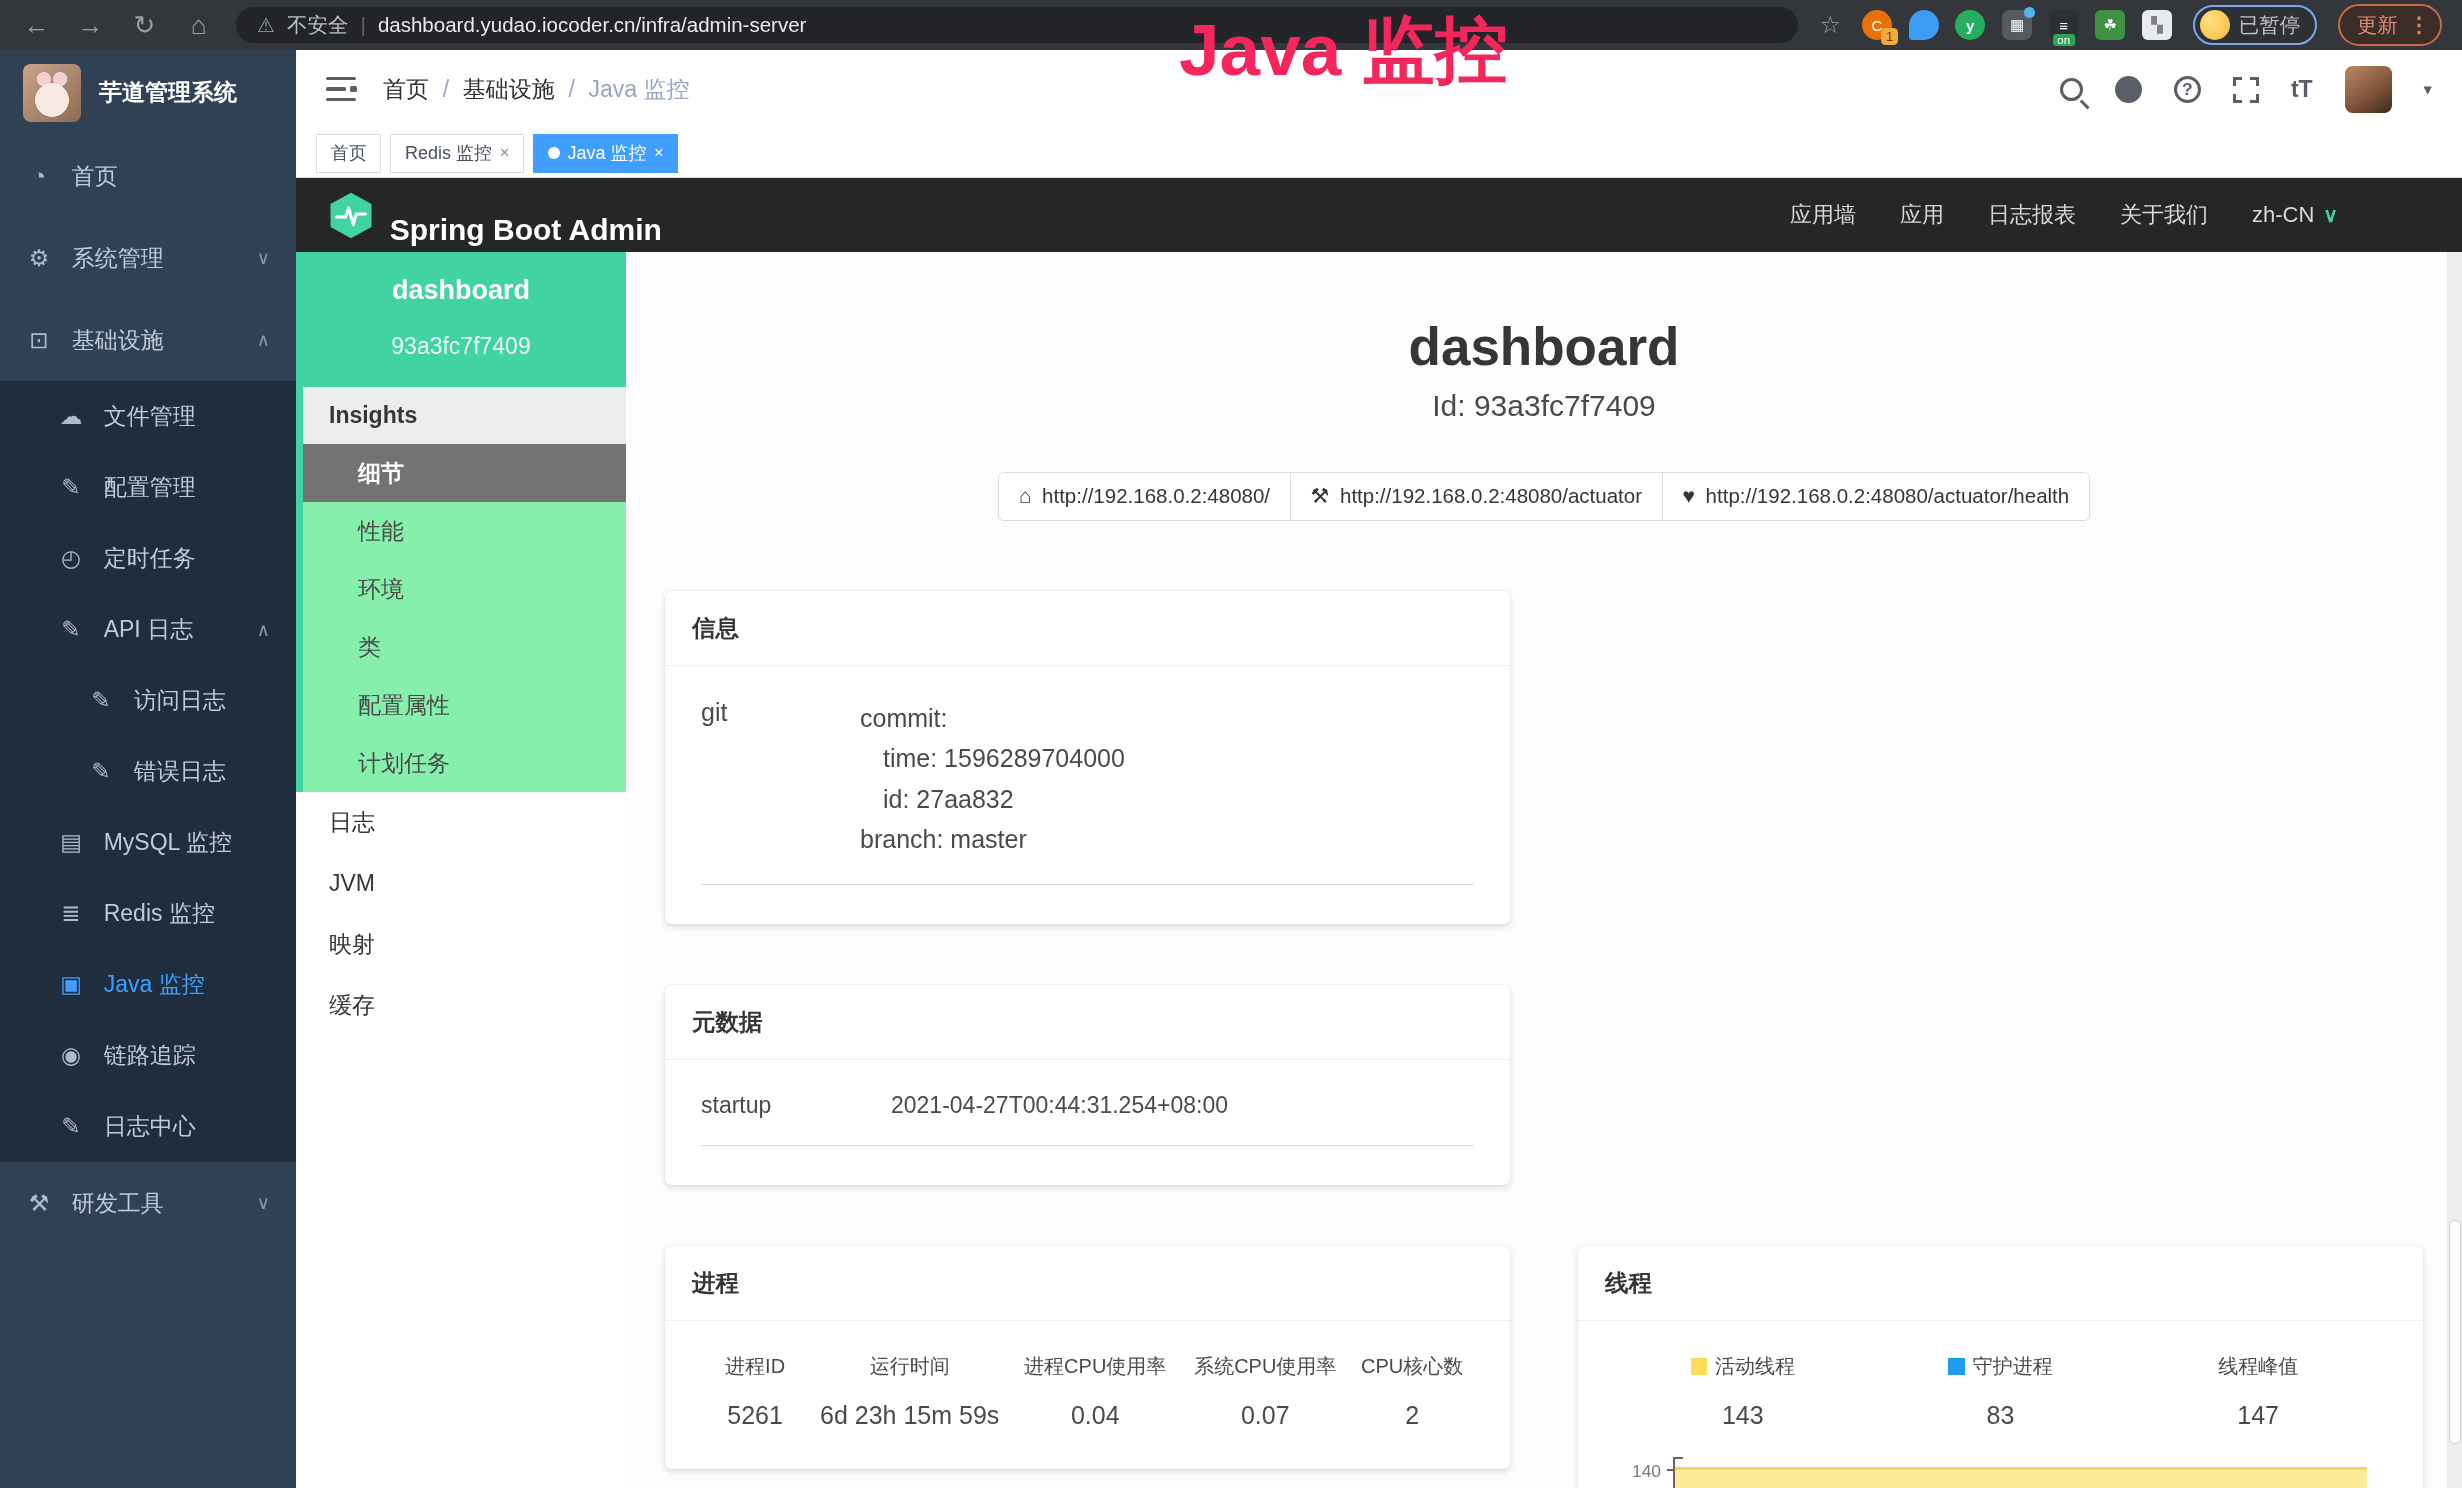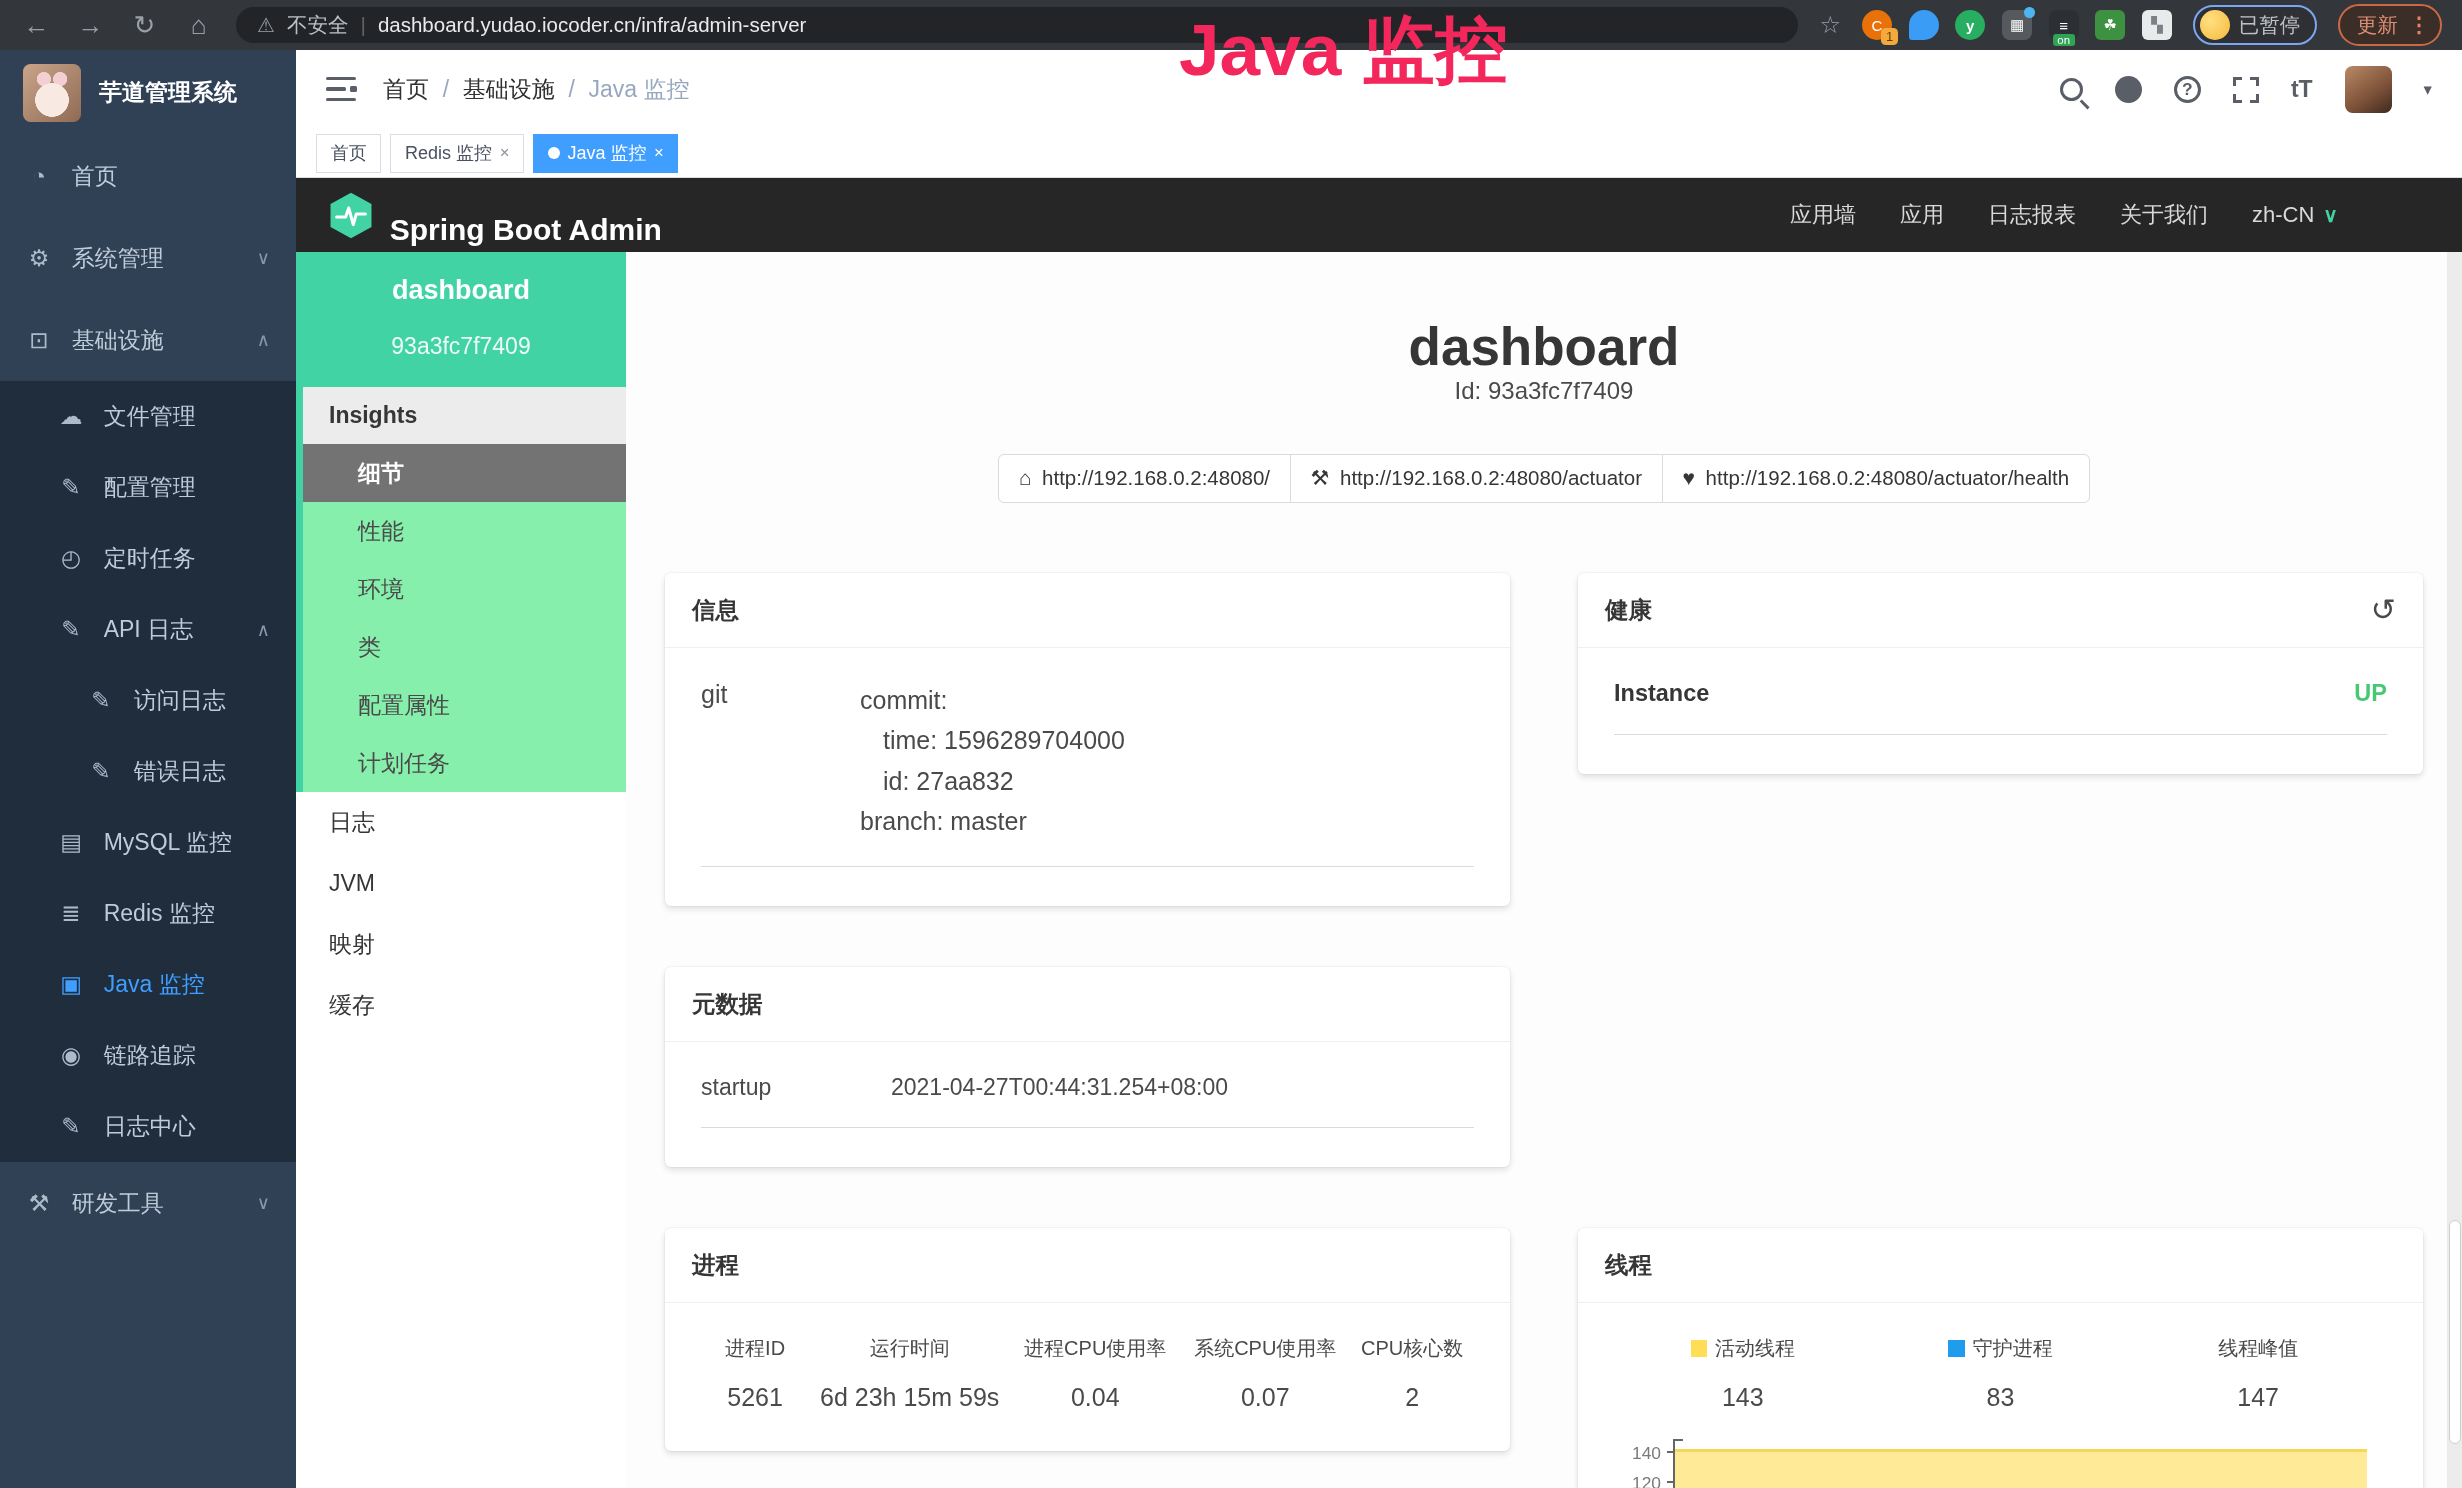--- a/index.html
+++ b/index.html
@@ -114,21 +114,21 @@
   .inst-id { font-size:23px; margin-top:27px; color:rgba(255,255,255,.9); }
   .menu-group { border-left:7.6px solid #42d3a5; }
   .mg-header { background:#ececec; font-size:23px; font-weight:bold; color:#363636; padding:15px 0 15px 26px; }
   .mg-item { height:58px; display:flex; align-items:center; padding-left:55px; font-size:23px; color:#4a4a4a;
     background:#86efac; cursor:pointer; }
   .mg-item.active { background:#737373; color:#fff; font-weight:bold; }
   .m-item { height:61px; display:flex; align-items:center; padding-left:33px; font-size:23px; color:#363636; cursor:pointer; }
 
   .sba-content { flex:1; position:relative; overflow:hidden; background:#fdfdfd; }
   .page-title { text-align:center; margin-top:64px; font-size:53px; font-weight:bold; color:#363636; }
-  .page-sub { text-align:center; font-size:24px; color:#4a4a4a; }
+  .page-sub { text-align:center; margin-top:12px; font-size:30px; color:#4a4a4a; }
   .links-row { display:flex; justify-content:center; margin-top:49px; }
   .link-btn { display:flex; align-items:center; gap:10.6px; border:1.5px solid #dbdbdb; background:#fff; padding:11.4px 20px;
     font-size:20.5px; color:#363636; cursor:pointer; }
   .link-btn + .link-btn { margin-left:-1.5px; }
   .link-btn:first-child { border-radius:6px 0 0 6px; }
   .link-btn:last-child { border-radius:0 6px 6px 0; }
   .lb-ico { font-size:21px; }
 
   .cards { margin:70px 39px 0; display:grid; grid-template-columns:1fr 1fr; column-gap:68px; row-gap:61px; align-items:start; }
   .card { background:#fff; border-radius:6px; box-shadow:0 3px 6px rgba(10,10,10,.12), 0 0 0 0.8px rgba(10,10,10,.04); }
@@ -397,32 +397,20 @@
                     <div class="lines">
                       <div>commit:</div>
                       <div class="ind">time: 1596289704000</div>
                       <div class="ind">id: 27aa832</div>
                       <div>branch: master</div>
                     </div>
                   </div>
                 </div>
               </div>
 
-              <div class="card" style="grid-column:2; grid-row:1;">
-                <div class="card-h">
-                  <span>健康</span>
-                  <span class="hist">↺</span>
-                </div>
-                <div class="card-b">
-                  <div class="health-row">
-                    <span class="lbl">Instance</span>
-                    <span class="up">UP</span>
-                  </div>
-                </div>
-              </div>
 
               <div class="card" style="grid-column:1; grid-row:2;">
                 <div class="card-h">元数据</div>
                 <div class="card-b">
                   <div class="meta-kv">
                     <div>startup</div>
                     <div>2021-04-27T00:44:31.254+08:00</div>
                   </div>
                 </div>
               </div>

